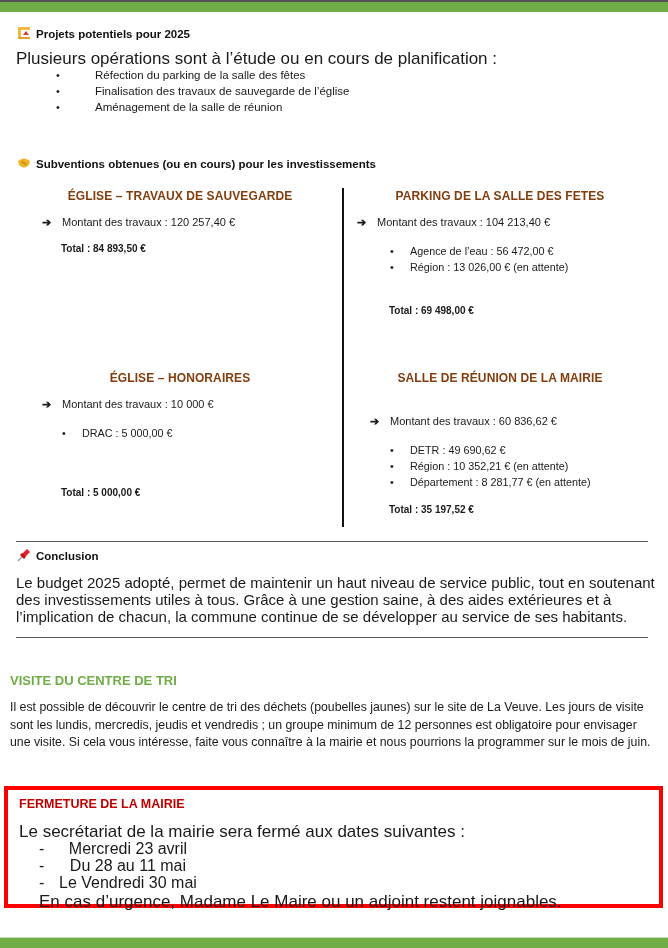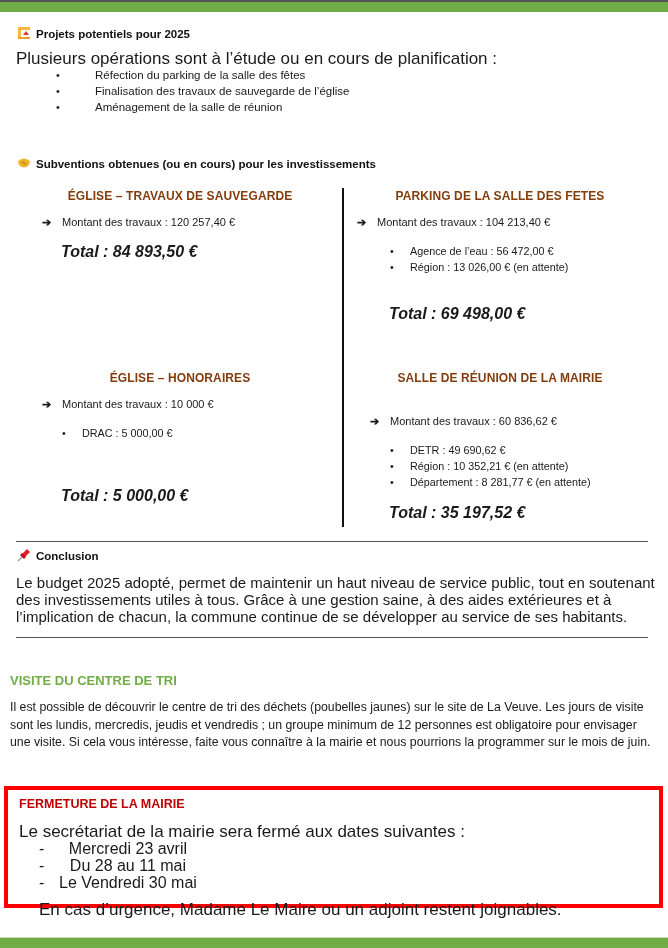--- a/index.html
+++ b/index.html
@@ -17,21 +17,21 @@
 
   .bullet-list { list-style: none; }
   .bullet-list li { position: relative; font-size: 11.5px; line-height: 16px; }
   .bullet-list li .dot { position: absolute; font-size: 11px; }
 
   .col-title { font-weight: bold; color: #843c0c; font-size: 12px; text-align: center; letter-spacing: 0.1px; }
   .arrow-line { font-size: 11px; }
   .arrow-line .arrow { display: inline-block; width: 20px; font-weight: bold; }
   .sub-list li { font-size: 10.8px; line-height: 16px; position: relative; padding-left: 20px; }
   .sub-list li::before { content: "•"; position: absolute; left: 0; top: 0; }
-  .total { font-weight: bold; font-size: 16px; font-style: italic; }
+  .total { font-weight: bold; font-size: 10px; }
 
   .vline { position: absolute; left: 342px; top: 188px; width: 1.5px; height: 339px; background: #111; }
   .hline { position: absolute; left: 16px; width: 632px; height: 1px; background: #555; }
 
   .green-title { color: #70ad47; font-weight: bold; font-size: 13px; }
   .red-box { position: absolute; left: 4px; top: 786px; width: 659px; height: 122px; border: 4px solid #ff0000; }
   .red-title { color: #c00000; font-weight: bold; font-size: 12.5px; }
   .dash-list li { position: relative; padding-left: 40px; font-size: 16px; line-height: 17px; text-align: center; }
   .dash-list li::before { content: "-"; position: absolute; left: 20px; }
 </style>
@@ -121,16 +121,16 @@
 <div class="abs text" style="left:10px; top:699px; width:650px; line-height:17.5px; font-size:12.3px;">Il est possible de découvrir le centre de tri des déchets (poubelles jaunes) sur le site de La Veuve. Les jours de visite sont les lundis, mercredis, jeudis et vendredis ; un groupe minimum de 12 personnes est obligatoire pour envisager une visite. Si cela vous intéresse, faite vous connaître à la mairie et nous pourrions la programmer sur le mois de juin.</div>
 
 <div class="red-box">
   <div class="red-title" style="position:absolute; left:11px; top:7px;">FERMETURE DE LA MAIRIE</div>
   <div class="text" style="position:absolute; left:11px; top:34px;">Le secrétariat de la mairie sera fermé aux dates suivantes :</div>
   <ul class="dash-list" style="position:absolute; left:11px; top:50px; list-style:none;">
     <li>Mercredi 23 avril</li>
     <li>Du 28 au 11 mai</li>
     <li>Le Vendredi 30 mai</li>
   </ul>
-  <div class="text" style="position:absolute; left:11px; top:112px;padding-left:20px;">En cas d’urgence, Madame Le Maire ou un adjoint restent joignables.</div>
+  <div class="text" style="position:absolute; left:11px; top:104px;padding-left:20px;">En cas d’urgence, Madame Le Maire ou un adjoint restent joignables.</div>
 </div>
 
 <div class="bottom-bar"></div>
 
 </body></html>

